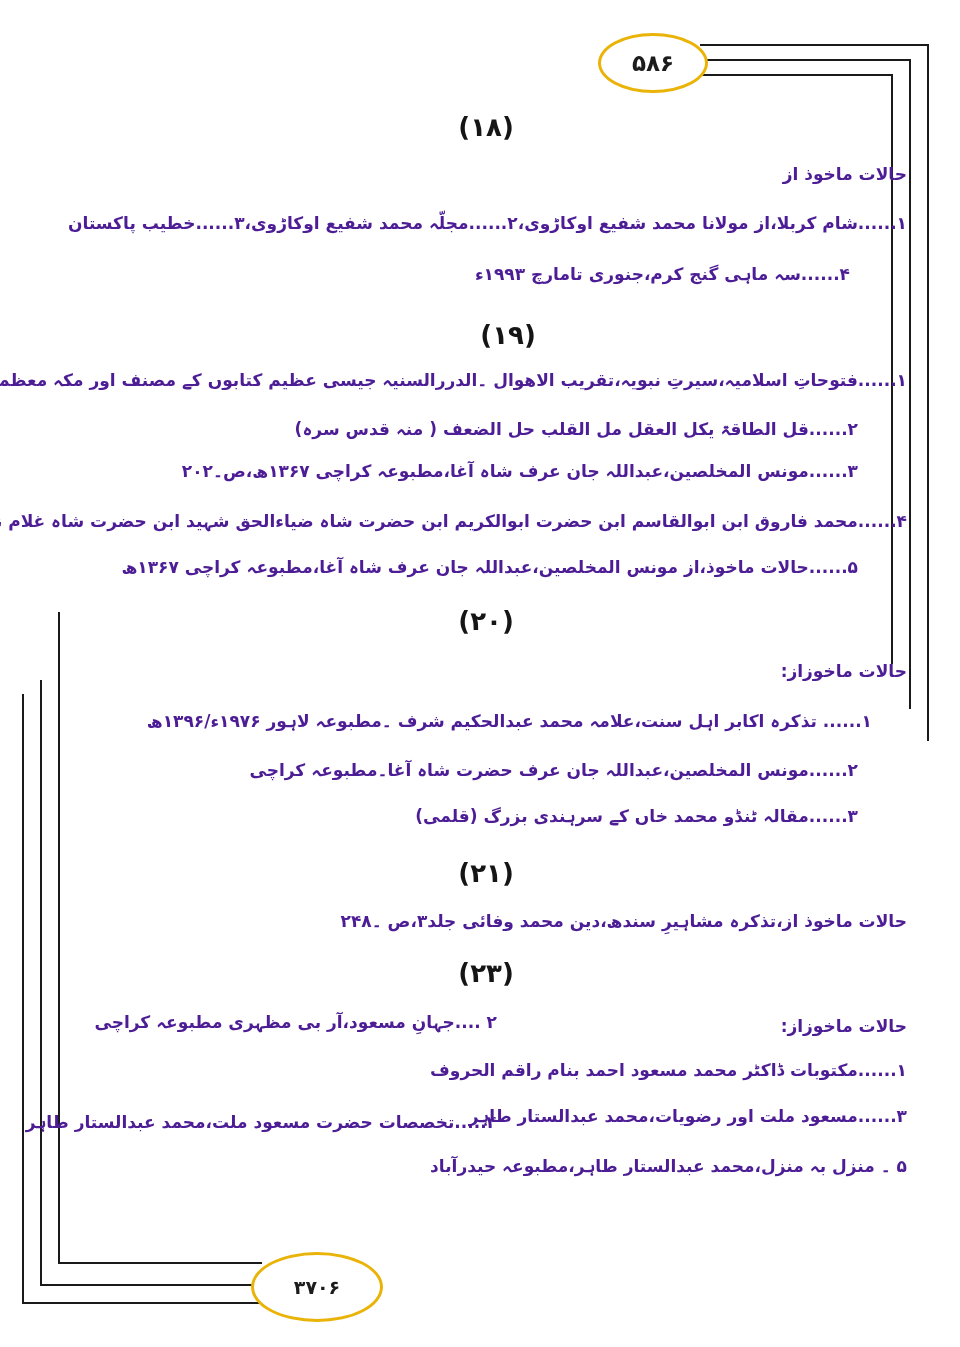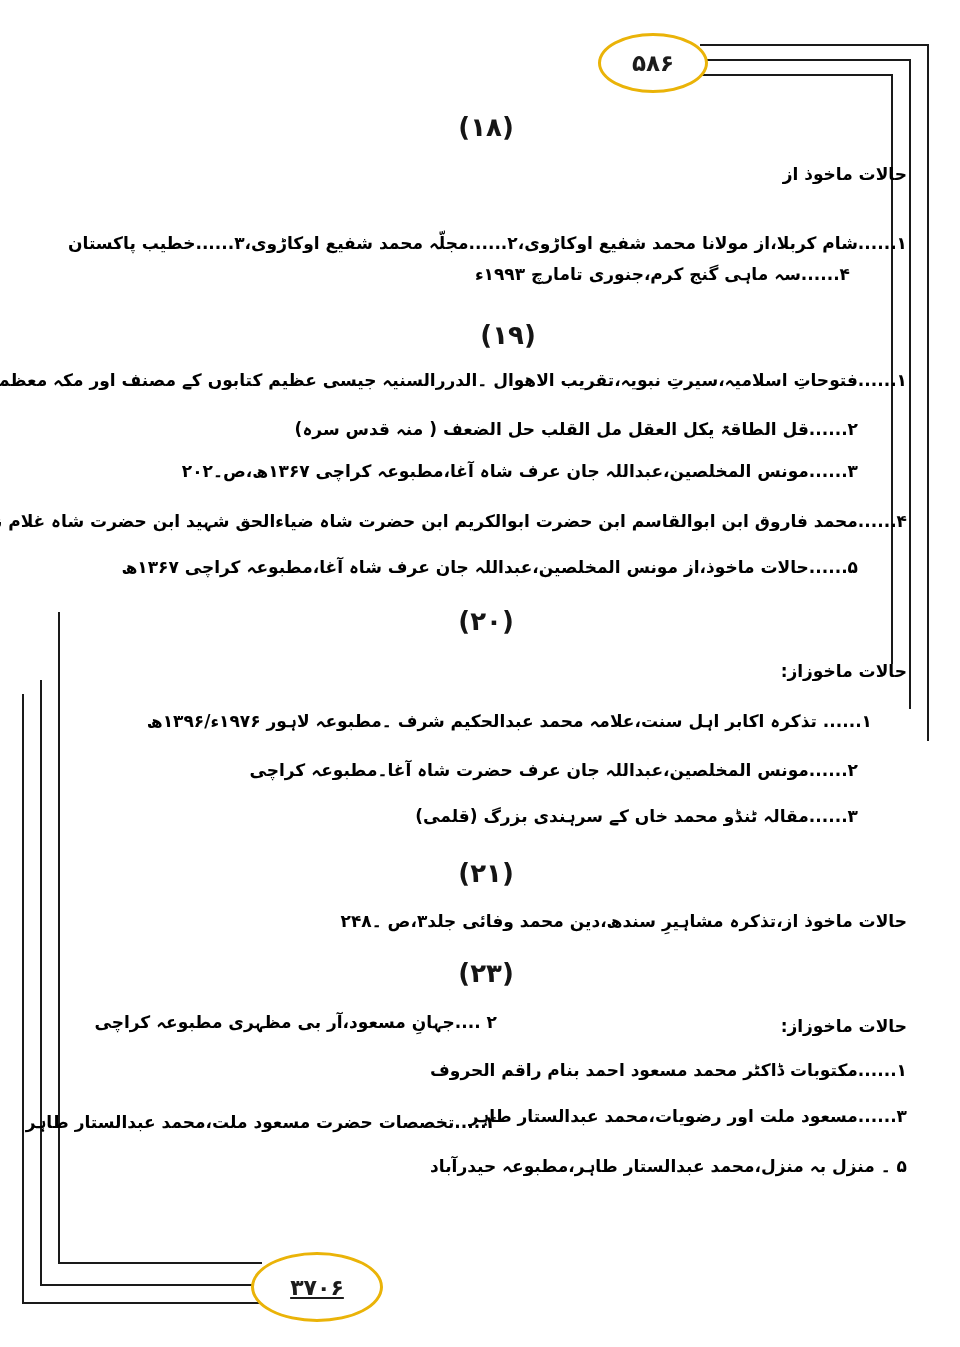--- a/index.html
+++ b/index.html
@@ -12,21 +12,21 @@
     font-family: "DejaVu Sans", sans-serif;
     color: #1c1c1c;
   }
   .urdu {
     position: absolute;
     direction: rtl;
     unicode-bidi: embed;
     white-space: nowrap;
     font-weight: bold;
     font-size: 17px;
-    color: #000000;
+    color: #4c1d95;
   }
   .section-heading {
     position: absolute;
     left: 0;
     right: 20px;
     text-align: center;
     direction: rtl;
     font-size: 26px;
     font-weight: bold;
     letter-spacing: 2px;
@@ -40,21 +40,21 @@
     display: flex;
     align-items: center;
     justify-content: center;
     direction: rtl;
     font-weight: bold;
     background: #fff;
     z-index: 2;
     letter-spacing: 5px;
   }
   .badge-top { left: 598px; top: 33px; width: 104px; height: 54px; font-size: 23px; }
-  .badge-bottom { left: 251px; top: 1252px; width: 126px; height: 64px; font-size: 22px; text-decoration: underline; }
+  .badge-bottom { left: 251px; top: 1252px; width: 126px; height: 64px; font-size: 19px; }
   
   .tr-line {
     position: absolute;
     border-top: 2.5px solid #1a1a1a;
     border-right: 2.5px solid #1a1a1a;
   }
   .bl-line {
     position: absolute;
     border-left: 2.5px solid #1a1a1a;
     border-bottom: 2.5px solid #1a1a1a;
@@ -76,21 +76,21 @@
   <div class="tr-line tr3"></div>
   <div class="badge badge-top">۵۸۶</div>
 
   <div class="bl-line bl1"></div>
   <div class="bl-line bl2"></div>
   <div class="bl-line bl3"></div>
   <div class="badge badge-bottom">۳۷۰۶</div>
 
   <div class="section-heading" style="top:112px;">(۱۸)</div>
   <div class="urdu" style="top:164px; right:53px;">حالات ماخوذ از</div>
-  <div class="urdu" style="top:213px; right:53px;margin-top:20px;">۱......شام کربلا،از مولانا محمد شفیع اوکاڑوی،۲......مجلّہ محمد شفیع اوکاڑوی،۳......خطیب پاکستان</div>
+  <div class="urdu" style="top:213px; right:53px;">۱......شام کربلا،از مولانا محمد شفیع اوکاڑوی،۲......مجلّہ محمد شفیع اوکاڑوی،۳......خطیب پاکستان</div>
   <div class="urdu" style="top:264px; right:110px;">۴......سہ ماہی گنج کرم،جنوری تامارچ ۱۹۹۳ء</div>
 
   <div class="section-heading" style="top:320px;padding-left:44px;">(۱۹)</div>
   <div class="urdu" style="top:370px; right:53px;">۱......فتوحاتِ اسلامیہ،سیرتِ نبویہ،تقریب الاھوال ۔الدررالسنیہ جیسی عظیم کتابوں کے مصنف اور مکہ معظمہ کے مفتی اعظم</div>
   <div class="urdu" style="top:419px; right:102px;">۲......قل الطاقۃ یکل العقل مل القلب حل الضعف ( منہ قدس سرہ)</div>
   <div class="urdu" style="top:461px; right:102px;">۳......مونس المخلصین،عبداللہ جان عرف شاہ آغا،مطبوعہ کراچی ۱۳۶۷ھ،ص۔۲۰۲</div>
   <div class="urdu" style="top:511px; right:53px;">۴......محمد فاروق ابن ابوالقاسم ابن حضرت ابوالکریم ابن حضرت شاہ ضیاءالحق شہید ابن حضرت شاہ غلام نبی</div>
   <div class="urdu" style="top:557px; right:102px;">۵......حالات ماخوذ،از مونس المخلصین،عبداللہ جان عرف شاہ آغا،مطبوعہ کراچی ۱۳۶۷ھ</div>
 
   <div class="section-heading" style="top:606px;">(۲۰)</div>

